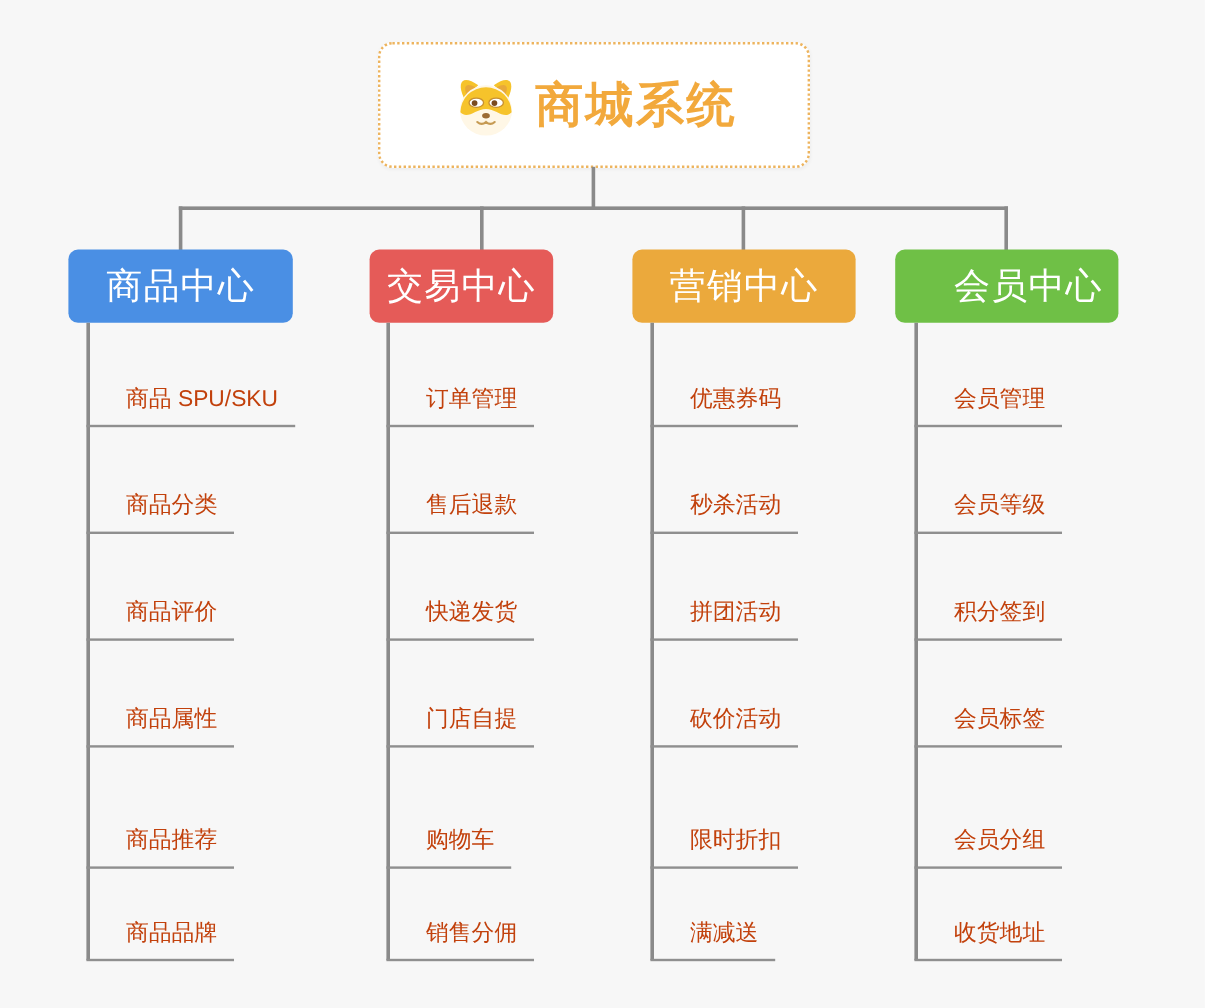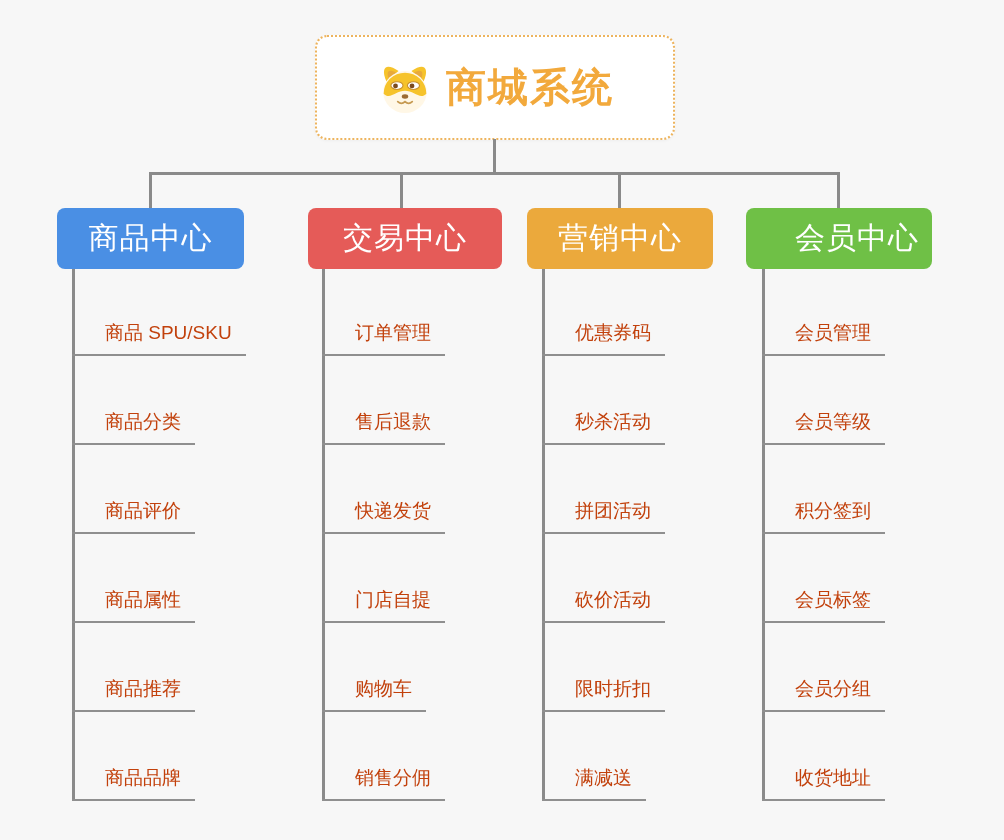--- a/index.html
+++ b/index.html
@@ -54,21 +54,21 @@
     border-radius: 8px;
     color: #ffffff;
     font-size: 30px;
     letter-spacing: 1px;
     display: flex;
     align-items: center;
     justify-content: center;
     white-space: nowrap;
   }
   .branch-1 { left: 57px;  width: 187px; }
-  .branch-2 { left: 308px; width: 194px; }
+  .branch-2 { left: 308px; width: 153px; }
   .branch-3 { left: 527px; width: 186px; }
   .branch-4 { left: 746px; width: 186px; }
 
   
   .column {
     position: absolute;
     top: 269px;
     width: 245px;
     height: 545px;
   }
@@ -92,21 +92,21 @@
     font-size: 19px;
     line-height: 26px;
     color: #c2410c;
     padding: 0 14px 8px 33px;
     border-bottom: 2px solid #8f8f8f;
   }
   .child-node:nth-of-type(1) { top: 51px; }
   .child-node:nth-of-type(2) { top: 140px; }
   .child-node:nth-of-type(3) { top: 229px; }
   .child-node:nth-of-type(4) { top: 318px; }
-  .child-node:nth-of-type(5) { top: 407px; }
+  .child-node:nth-of-type(5) { top: 419px; }
   .child-node:nth-of-type(6) { top: 496px; }
 </style>
 </head>
 <body>
 
 <div class="canvas" style="background: rgb(247, 247, 247);">
 
   <div class="root-node" style="border-color: rgb(237, 180, 94);">
     <span class="root-icon">
       <svg viewBox="0 0 72 66" width="58" height="54" aria-hidden="true">

